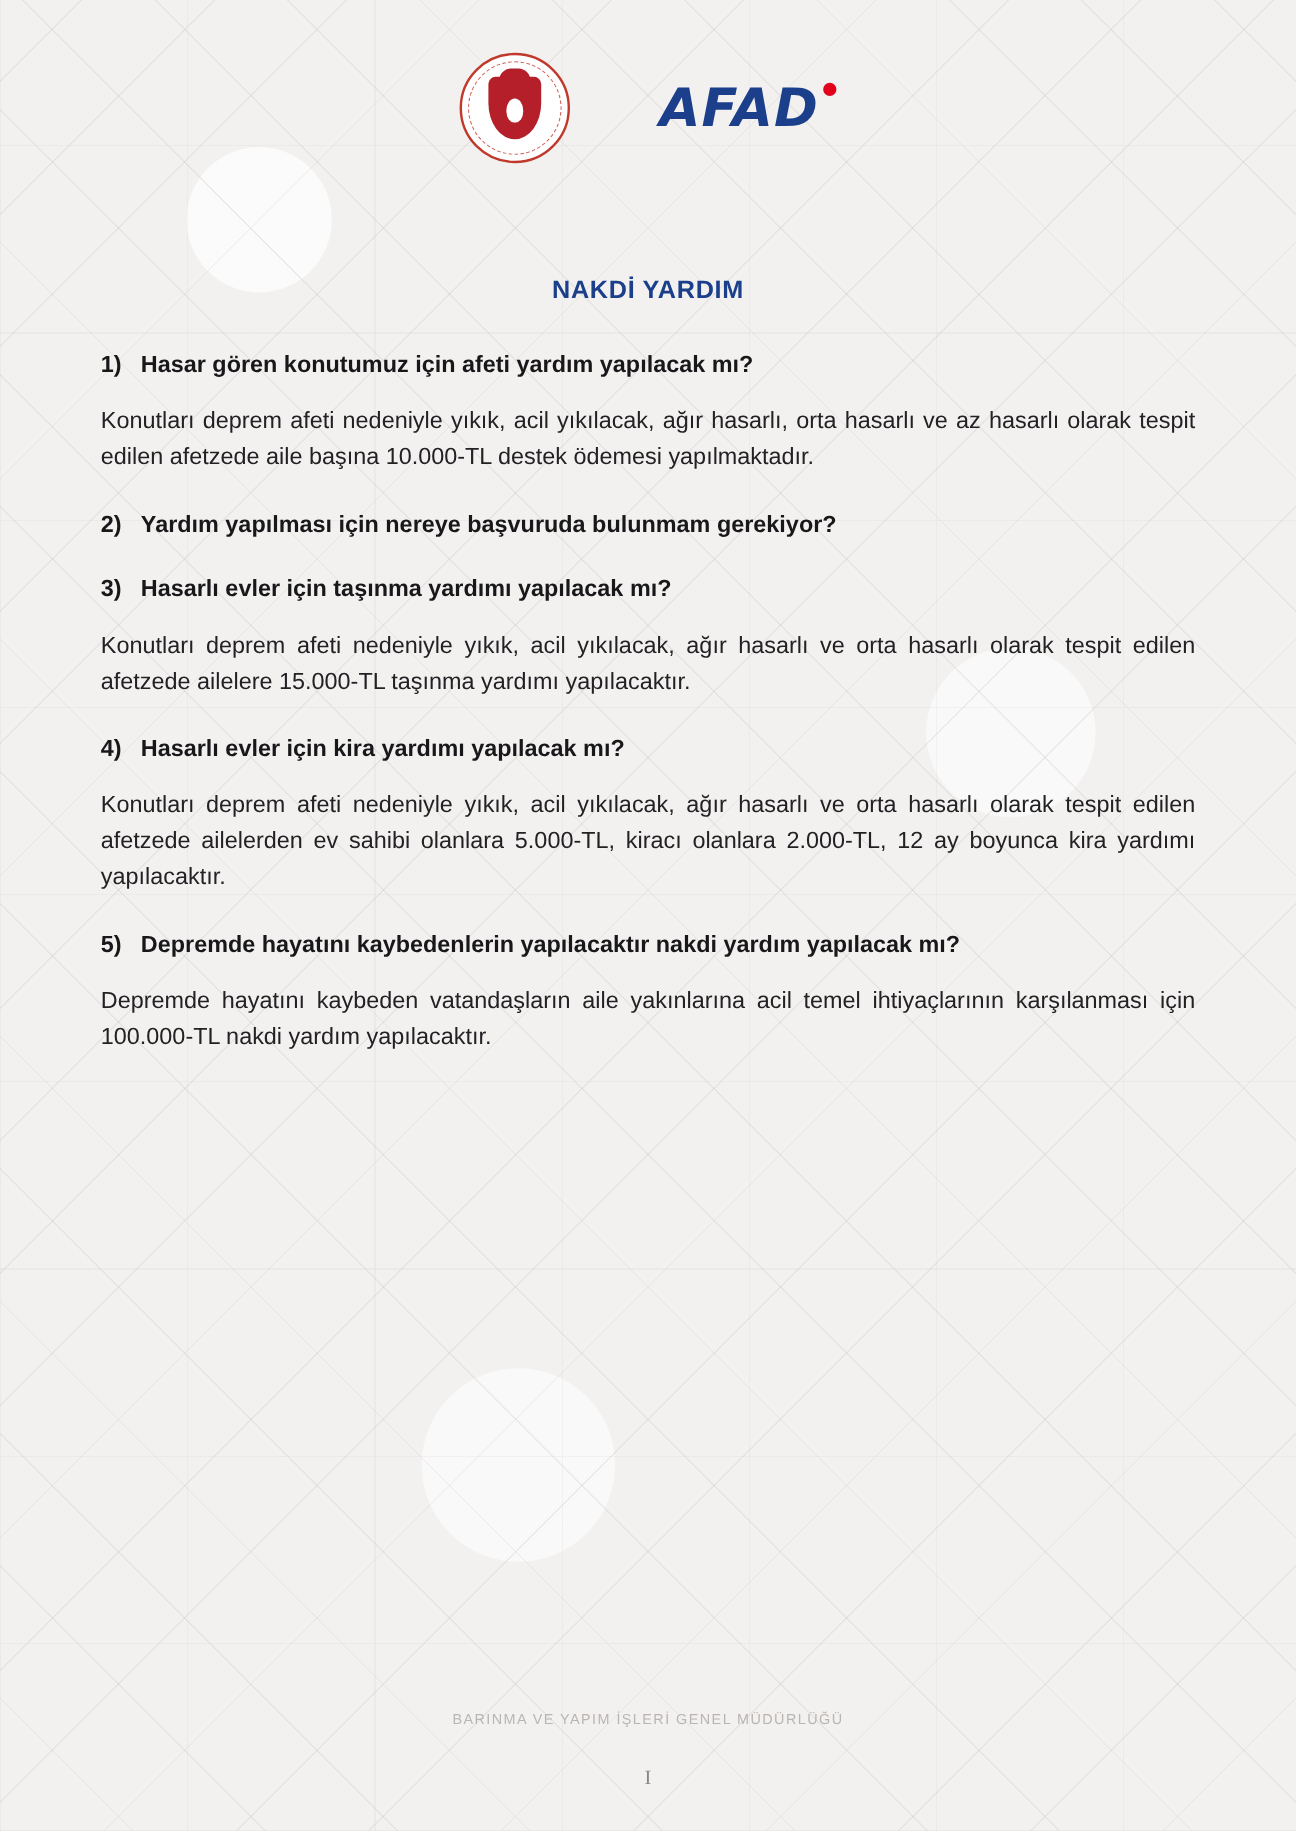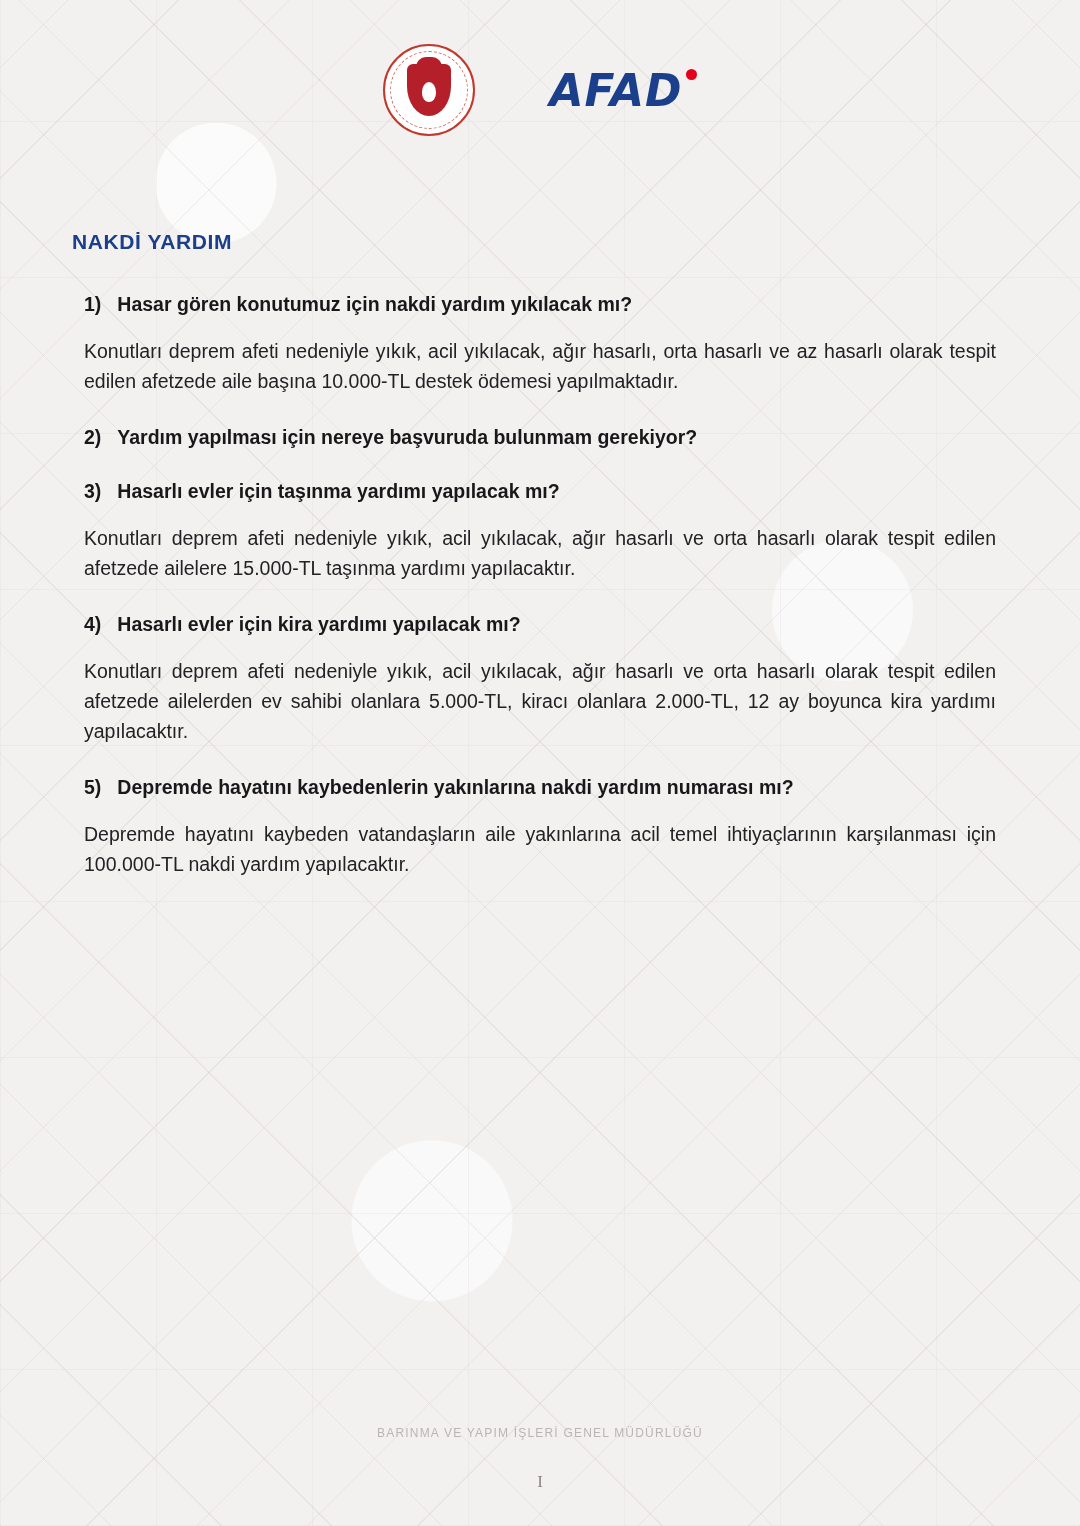--- a/index.html
+++ b/index.html
@@ -115,20 +115,21 @@
     width: 11px;
     height: 11px;
     background: #e2001a;
     border-radius: 50%;
     margin-top: 4px;
     margin-left: 3px;
   }
 
   
   .doc-title {
+    text-align: center;
     color: #1b3f8b;
     font-weight: 700;
     font-size: 21px;
     letter-spacing: 0.6px;
     margin-top: 86px;
   }
 
   
   .content {
     margin-top: 36px;
@@ -203,21 +204,21 @@
     </div>
   </div>
 
   <div class="doc-title">NAKDİ YARDIM</div>
 
   <div class="content">
 
     <div class="qa">
       <div class="q">
         <span class="num">1)</span>
-        <span class="qtext">Hasar gören konutumuz için nakdi yardım yıkılacak mı?</span>
+        <span class="qtext">Hasar gören konutumuz için afeti yardım yapılacak mı?</span>
       </div>
       <div class="a">Konutları deprem afeti nedeniyle yıkık, acil yıkılacak, ağır hasarlı, orta hasarlı ve az hasarlı olarak tespit edilen afetzede aile başına 10.000-TL destek ödemesi yapılmaktadır.</div>
     </div>
 
     <div class="qa">
       <div class="q">
         <span class="num">2)</span>
         <span class="qtext">Yardım yapılması için nereye başvuruda bulunmam gerekiyor?</span>
       </div>
     </div>
@@ -234,21 +235,21 @@
       <div class="q">
         <span class="num">4)</span>
         <span class="qtext">Hasarlı evler için kira yardımı yapılacak mı?</span>
       </div>
       <div class="a">Konutları deprem afeti nedeniyle yıkık, acil yıkılacak, ağır hasarlı ve orta hasarlı olarak tespit edilen afetzede ailelerden ev sahibi olanlara 5.000-TL, kiracı olanlara 2.000-TL, 12 ay boyunca kira yardımı yapılacaktır.</div>
     </div>
 
     <div class="qa">
       <div class="q">
         <span class="num">5)</span>
-        <span class="qtext">Depremde hayatını kaybedenlerin yakınlarına nakdi yardım numarası mı?</span>
+        <span class="qtext">Depremde hayatını kaybedenlerin yapılacaktır nakdi yardım yapılacak mı?</span>
       </div>
       <div class="a">Depremde hayatını kaybeden vatandaşların aile yakınlarına acil temel ihtiyaçlarının karşılanması için 100.000-TL nakdi yardım yapılacaktır.</div>
     </div>
 
   </div>
 
   <div class="footer">BARINMA VE YAPIM İŞLERİ GENEL MÜDÜRLÜĞÜ</div>
   <div class="page-number">I</div>
 
 </div>

